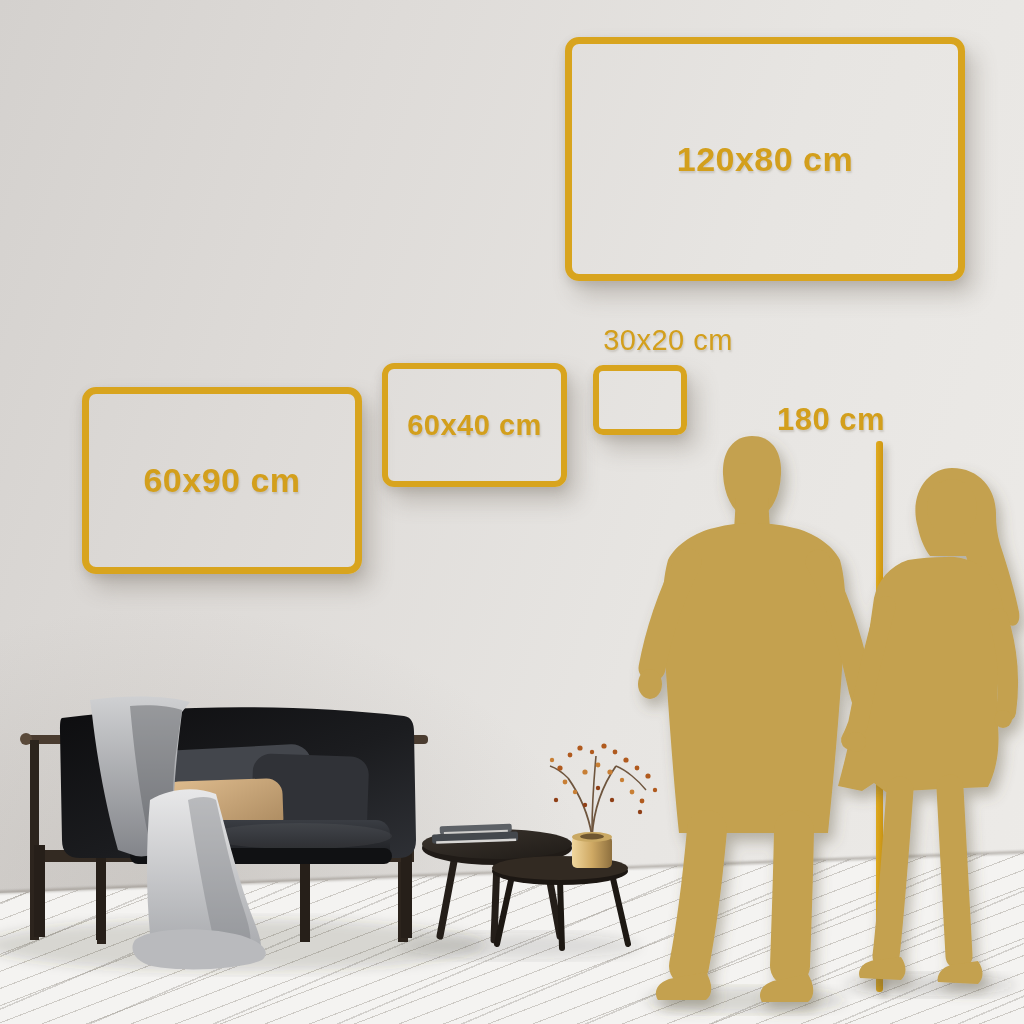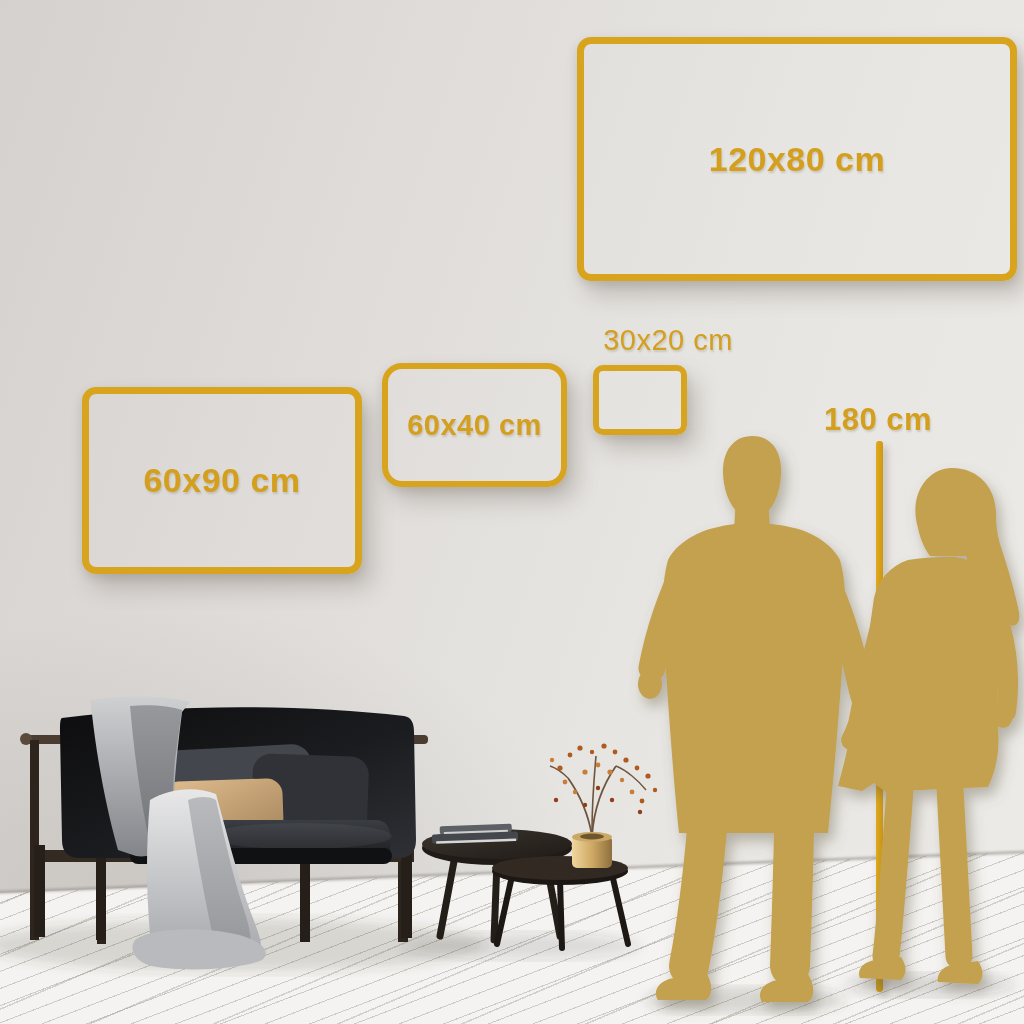--- a/index.html
+++ b/index.html
@@ -39,36 +39,36 @@
     box-shadow:10px 14px 22px rgba(108,100,86,0.30), 0 4px 8px rgba(108,100,86,0.18);
     display:flex;align-items:center;justify-content:center;
   }
   .frame-label{
     color:#d39f1c;font-weight:700;letter-spacing:0.5px;
     text-shadow:1px 2px 2px rgba(120,110,90,0.25);
     white-space:nowrap;
   }
   .f-150{left:83px;top:37px;width:457px;height:306px;}
   .f-150 .frame-label{font-size:34px;}
-  .f-120{left:565px;top:37px;width:440px;height:244px;margin-left:12px;}
+  .f-120{left:565px;top:37px;width:400px;height:244px;}
   .f-120 .frame-label{font-size:34px;}
   .f-6090{left:82px;top:363px;width:280px;height:187px;margin-top:24px;}
   .f-6090 .frame-label{font-size:34px;}
-  .f-6040{left:382px;top:363px;width:185px;height:124px;border-width:6px;border-radius:20px;}
+  .f-6040{left:382px;top:363px;width:185px;height:124px;border-width:6px;border-radius:12px;}
   .f-6040 .frame-label{font-size:29px;}
   .f-3020{left:593px;top:365px;width:94px;height:70px;border-width:6px;border-radius:10px;}
   .label-3020{
     position:absolute;left:588px;top:324px;width:160px;text-align:center;
     color:#d39f1c;font-weight:400;font-size:29px;letter-spacing:0.5px;
     text-shadow:1px 2px 2px rgba(120,110,90,0.25);white-space:nowrap;
   }
 
   
   .height-label{
-    position:absolute;left:818px;top:402px;width:120px;text-align:center;
+    position:absolute;left:771px;top:402px;width:120px;text-align:center;
     color:#d39f1c;font-weight:700;font-size:31px;letter-spacing:0.5px;
     text-shadow:1px 2px 2px rgba(120,110,90,0.25);white-space:nowrap;z-index:2;
   }
   .height-line{
     position:absolute;left:876px;top:441px;width:7px;height:551px;
     background:linear-gradient(90deg,#e0ab1f,#cf9712);border-radius:3px;
     box-shadow:4px 5px 7px rgba(100,92,75,0.30);z-index:2;
   }
 
   .scene{position:absolute;inset:0;z-index:3;pointer-events:none;}

